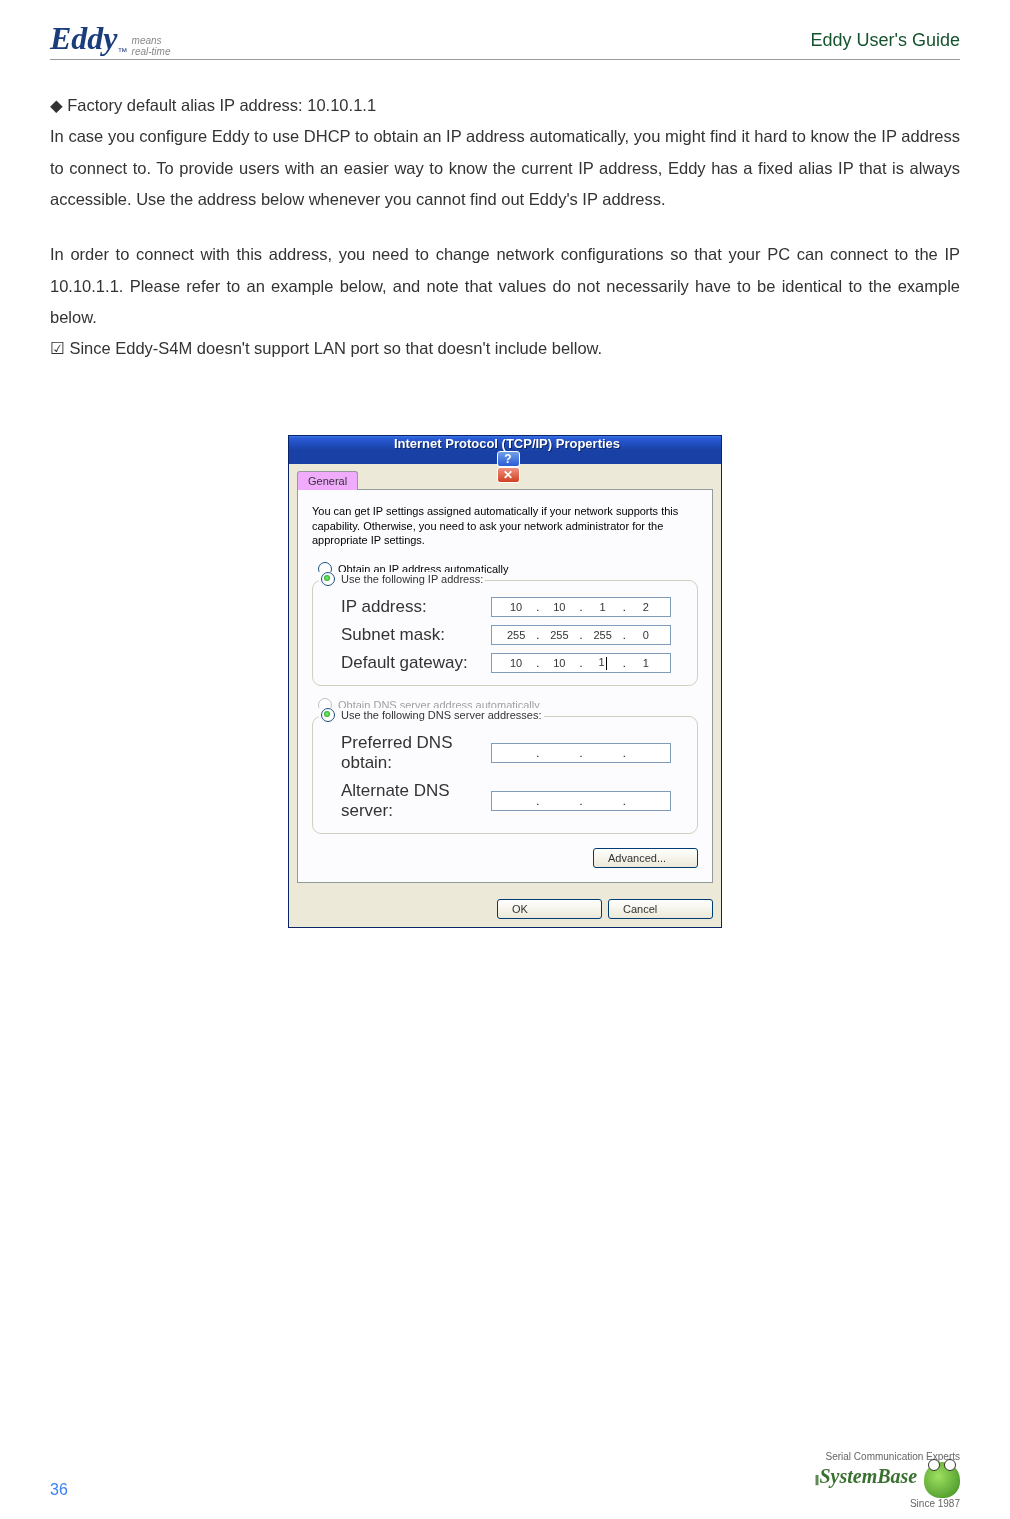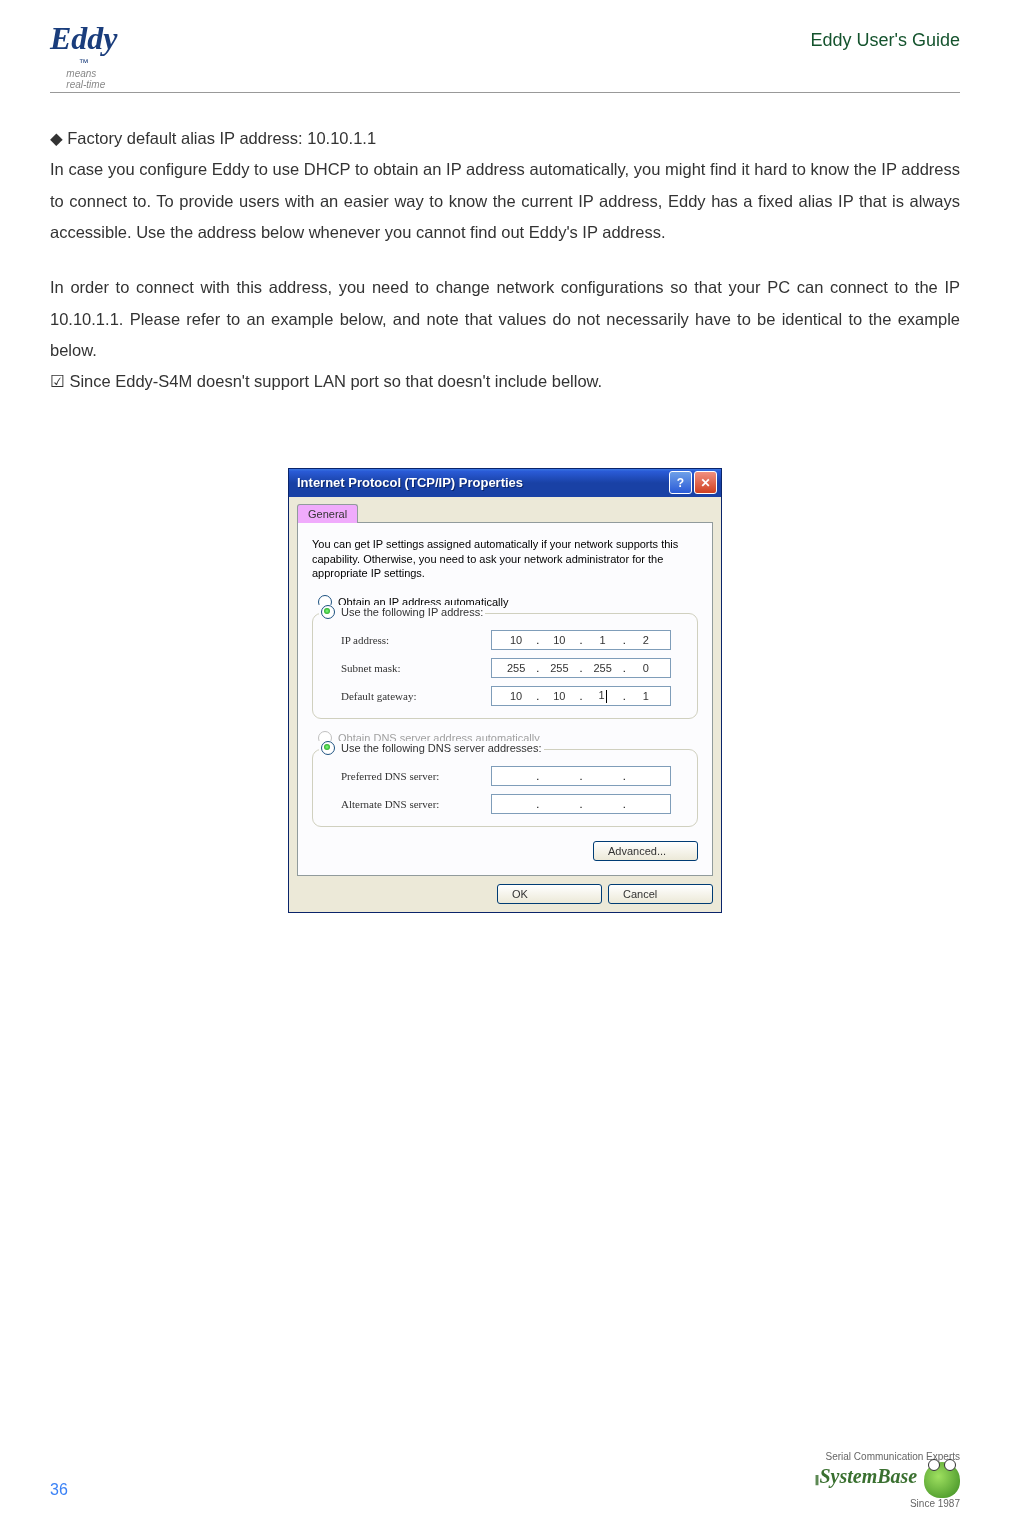--- a/index.html
+++ b/index.html
@@ -17,22 +17,21 @@
   .header {
     display: flex;
     justify-content: space-between;
     align-items: flex-start;
     border-bottom: 1px solid #999;
     padding-bottom: 2px;
     margin-bottom: 30px;
   }
   .logo {
     display: flex;
-    align-items: center;
-    flex-direction: column;
+    align-items: flex-end;
   }
   .logo-text {
     font-family: "Comic Sans MS", cursive;
     font-weight: bold;
     font-size: 32px;
     color: #1a3d7c;
     font-style: italic;
   }
   .logo-tm {
     font-size: 10px;
@@ -78,20 +77,21 @@
     background: #ece9d8;
     box-shadow: none;
   }
   .titlebar {
     height: 28px;
     background: linear-gradient(to bottom, #3b77e3 0%, #2a5bd7 8%, #1941a5 50%, #1941a5 100%);
     display: flex;
     align-items: center;
     padding: 0 4px 0 8px;
     color: #fff;
+    flex-direction: column;
   }
   .titlebar-text {
     font-weight: bold;
     font-size: 13px;
     flex: 1;
     text-shadow: 1px 1px 0 #0a246a;
   }
   .title-btn {
     width: 21px;
     height: 21px;
@@ -190,22 +190,21 @@
     display: flex;
     align-items: center;
   }
   .form-row {
     display: flex;
     align-items: center;
     margin: 8px 0 0 18px;
   }
   .form-label {
     width: 150px;
-    font-size: 11px;
-    font-family: Liberation Serif, serif;
+    font-size: 17px;
   }
   .ip-box {
     border: 1px solid #7f9db9;
     background: #fff;
     width: 180px;
     height: 20px;
     display: flex;
     align-items: center;
     justify-content: space-evenly;
     font-size: 11px;
@@ -232,21 +231,21 @@
     border-radius: 3px;
     padding: 3px 14px;
     font-size: 11px;
     min-width: 75px;
     text-align: left;
   }
   .btn-row {
     display: flex;
     justify-content: flex-end;
     gap: 6px;
-    margin-top: 8px;
+    margin-top: 16px;
   }
   .adv-row {
     display: flex;
     justify-content: flex-end;
     margin-top: 14px;
   }
 
   .page-num {
     position: absolute;
     left: 50px;
@@ -397,21 +396,21 @@
             <span>Obtain DNS server address automatically</span>
           </div>
 
           <fieldset class="group">
             <div class="group-legend">
               <span class="radio selected"></span>
               <span>Use the following DNS server addresses:</span>
             </div>
 
             <div class="form-row">
-              <span class="form-label">Preferred DNS server:</span>
+              <span class="form-label">Preferred DNS obtain:</span>
               <div class="ip-box">
                 <span class="ip-seg"></span>
                     <span class="ip-dot">.</span>
                 <span class="ip-seg"></span>
                     <span class="ip-dot">.</span>
                 <span class="ip-seg"></span>
                     <span class="ip-dot">.</span>
                 <span class="ip-seg"></span>
               </div>
             </div>

